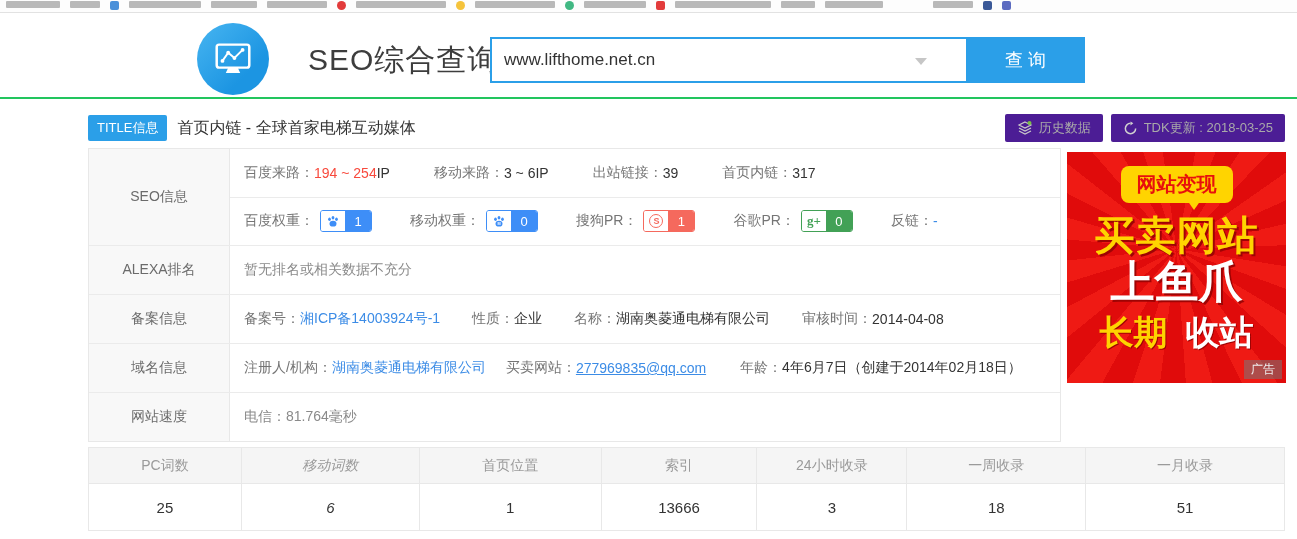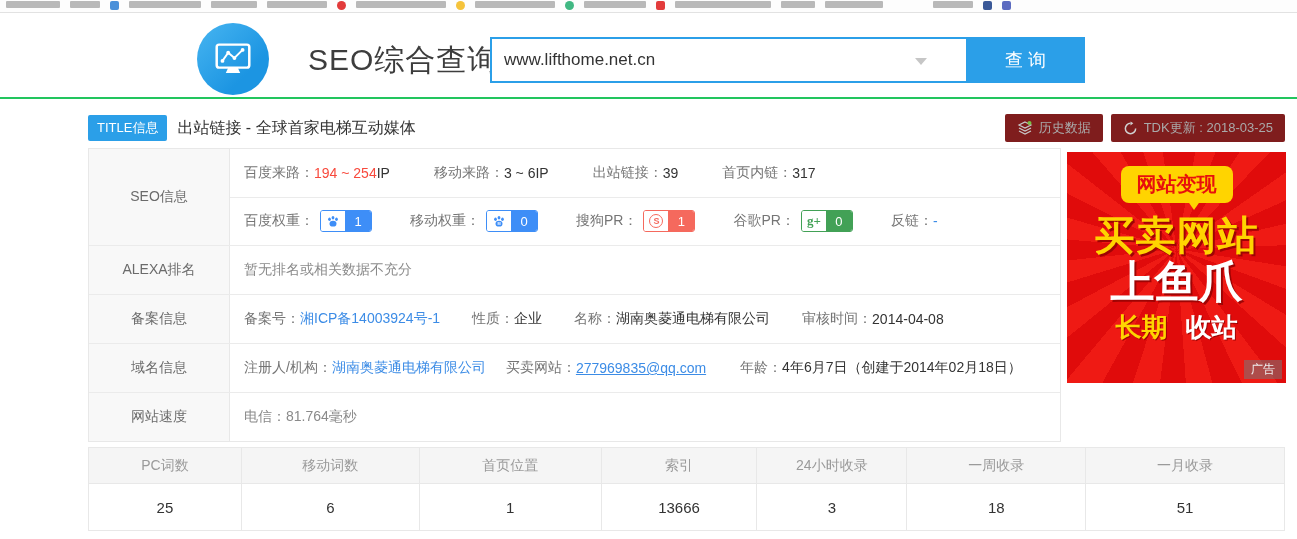--- a/index.html
+++ b/index.html
@@ -23,21 +23,21 @@
   .caret{position:absolute;left:425px;top:21px;width:0;height:0;border-left:6px solid transparent;
     border-right:6px solid transparent;border-top:7px solid #c6c6c6;cursor:pointer;}
   .search-btn{width:119px;height:46px;background:#2b9fe8;color:#fff;border:none;font-size:18px;
     cursor:pointer;font-family:"Liberation Sans","DejaVu Sans",sans-serif;}
 
   
   .title-row{left:88px;top:114px;width:1197px;height:28px;display:flex;align-items:center;}
   .title-badge{background:#2b9fe8;color:#fff;font-size:13px;padding:4px 9px;border-radius:2px;margin-right:10px;}
   .site-title{font-size:16px;color:#333;}
   .pills{position:absolute;right:0;top:0;display:flex;gap:8px;}
-  .pill{background:#7f1d1d;color:#a9a9a9;font-size:13px;padding:5px 12px;display:flex;align-items:center;gap:6px;
+  .pill{background:#4c1d95;color:#a9a9a9;font-size:13px;padding:5px 12px;display:flex;align-items:center;gap:6px;
     cursor:pointer;border-radius:2px;}
 
   
   .info-table{left:88px;top:148px;width:973px;border:1px solid #e8e8e8;box-sizing:border-box;background:#fff;}
   .irow{display:flex;border-top:1px solid #ebebeb;}
   .irow:first-child{border-top:none;}
   .ihead{width:140px;flex:none;background:#f8f8f8;border-right:1px solid #e8e8e8;color:#6b6b6b;font-size:14px;
     display:flex;align-items:center;justify-content:center;}
   .icontent{flex:1;display:flex;align-items:center;padding-left:14px;font-size:14px;}
   .icol{flex-direction:column;align-items:stretch;padding-left:0;}
@@ -66,36 +66,36 @@
   .ad{left:1067px;top:152px;width:219px;height:231px;background:#e8100c;
     background-image:repeating-conic-gradient(from 0deg at 50% 42%,#e00b0b 0deg 11deg,#ef1a14 11deg 22deg);
     cursor:pointer;overflow:hidden;text-align:center;}
   .ad-bubble{display:inline-block;margin-top:16px;background:#ffd400;color:#e8100c;font-weight:bold;font-size:20px;
     padding:3px 14px;border-radius:6px;position:relative;box-shadow:0 0 0 2px #ffd400;}
   .ad-bubble::after{content:"";position:absolute;left:60%;bottom:-9px;border-left:7px solid transparent;
     border-right:7px solid transparent;border-top:10px solid #ffd400;}
   .ad-l1{color:#ffd400;font-weight:bold;font-size:40px;margin-top:12px;line-height:1.1;
     text-shadow:2px 2px 0 #9e0404;letter-spacing:1px;}
   .ad-l2{color:#fff;font-weight:bold;font-size:44px;line-height:1.15;text-shadow:2px 2px 0 #9e0404;}
-  .ad-l3{margin-top:2px;font-weight:bold;font-size:26px;text-shadow:1px 1px 0 #9e0404;}
+  .ad-l3{margin-top:2px;font-weight:bold;font-size:34px;text-shadow:1px 1px 0 #9e0404;}
   .ad-l3 .y{color:#ffd400;margin-right:18px;}
   .ad-l3 .w{color:#fff;}
   .ad-tag{position:absolute;right:4px;bottom:4px;background:rgba(120,120,120,0.55);color:#eee;
     font-size:12px;padding:1px 7px;}
 
   
   .btable{left:88px;top:447px;width:1197px;border:1px solid #e8e8e8;box-sizing:border-box;}
   .brow{display:flex;}
   .bhead-row{background:#f5f5f5;height:35px;border-bottom:1px solid #e8e8e8;}
   .bval-row{background:#fff;height:46px;}
   .bcell{display:flex;align-items:center;justify-content:center;border-left:1px solid #e8e8e8;box-sizing:border-box;}
   .bcell:first-child{border-left:none;}
   .bhead-row .bcell{color:#9a9a9a;font-size:14px;}
   .bval-row .bcell{color:#333;font-size:15px;}
-  .c1{width:152px;}.c2{width:178px;}.c3{width:182px;}.c4{width:156px;}.c5{width:150px;}.c6{width:179px;}.c7{width:199px;text-align:center;}
+  .c1{width:152px;}.c2{width:178px;font-style:italic;}.c3{width:182px;}.c4{width:156px;}.c5{width:150px;}.c6{width:179px;}.c7{width:199px;text-align:center;}
 </style>
 </head>
 <body>
 
 <div class="abs top-strip">
   <span class="frag" style="width:54px"></span>
   <span class="frag" style="width:30px"></span>
   <span class="dot" style="background:#4a90d9"></span>
   <span class="frag" style="width:72px"></span>
   <span class="frag" style="width:46px"></span>
@@ -130,21 +130,21 @@
   <div class="abs app-title">SEO综合查询</div>
   <div class="abs search-wrap">
     <input class="search-input" type="text" value="www.lifthome.net.cn" style="">
     <span class="caret"></span>
     <button class="search-btn">查 询</button>
   </div>
 </div>
 
 <div class="abs title-row">
   <span class="title-badge">TITLE信息</span>
-  <span class="site-title">出站链接 - 全球首家电梯互动媒体</span>
+  <span class="site-title">首页内链 - 全球首家电梯互动媒体</span>
   <div class="pills">
     <span class="pill">
       <svg width="16" height="16" viewBox="0 0 16 16">
         <path d="M8 2 L14 5 L8 8 L2 5 Z" fill="none" stroke="#c9c9c9" stroke-width="1.2"></path>
         <path d="M2 8 L8 11 L14 8" fill="none" stroke="#c9c9c9" stroke-width="1.2"></path>
         <path d="M2 11 L8 14 L14 11" fill="none" stroke="#c9c9c9" stroke-width="1.2"></path>
         <circle cx="12.5" cy="3" r="2" fill="#7ac143"></circle>
       </svg>
       <span>历史数据</span>
     </span>

